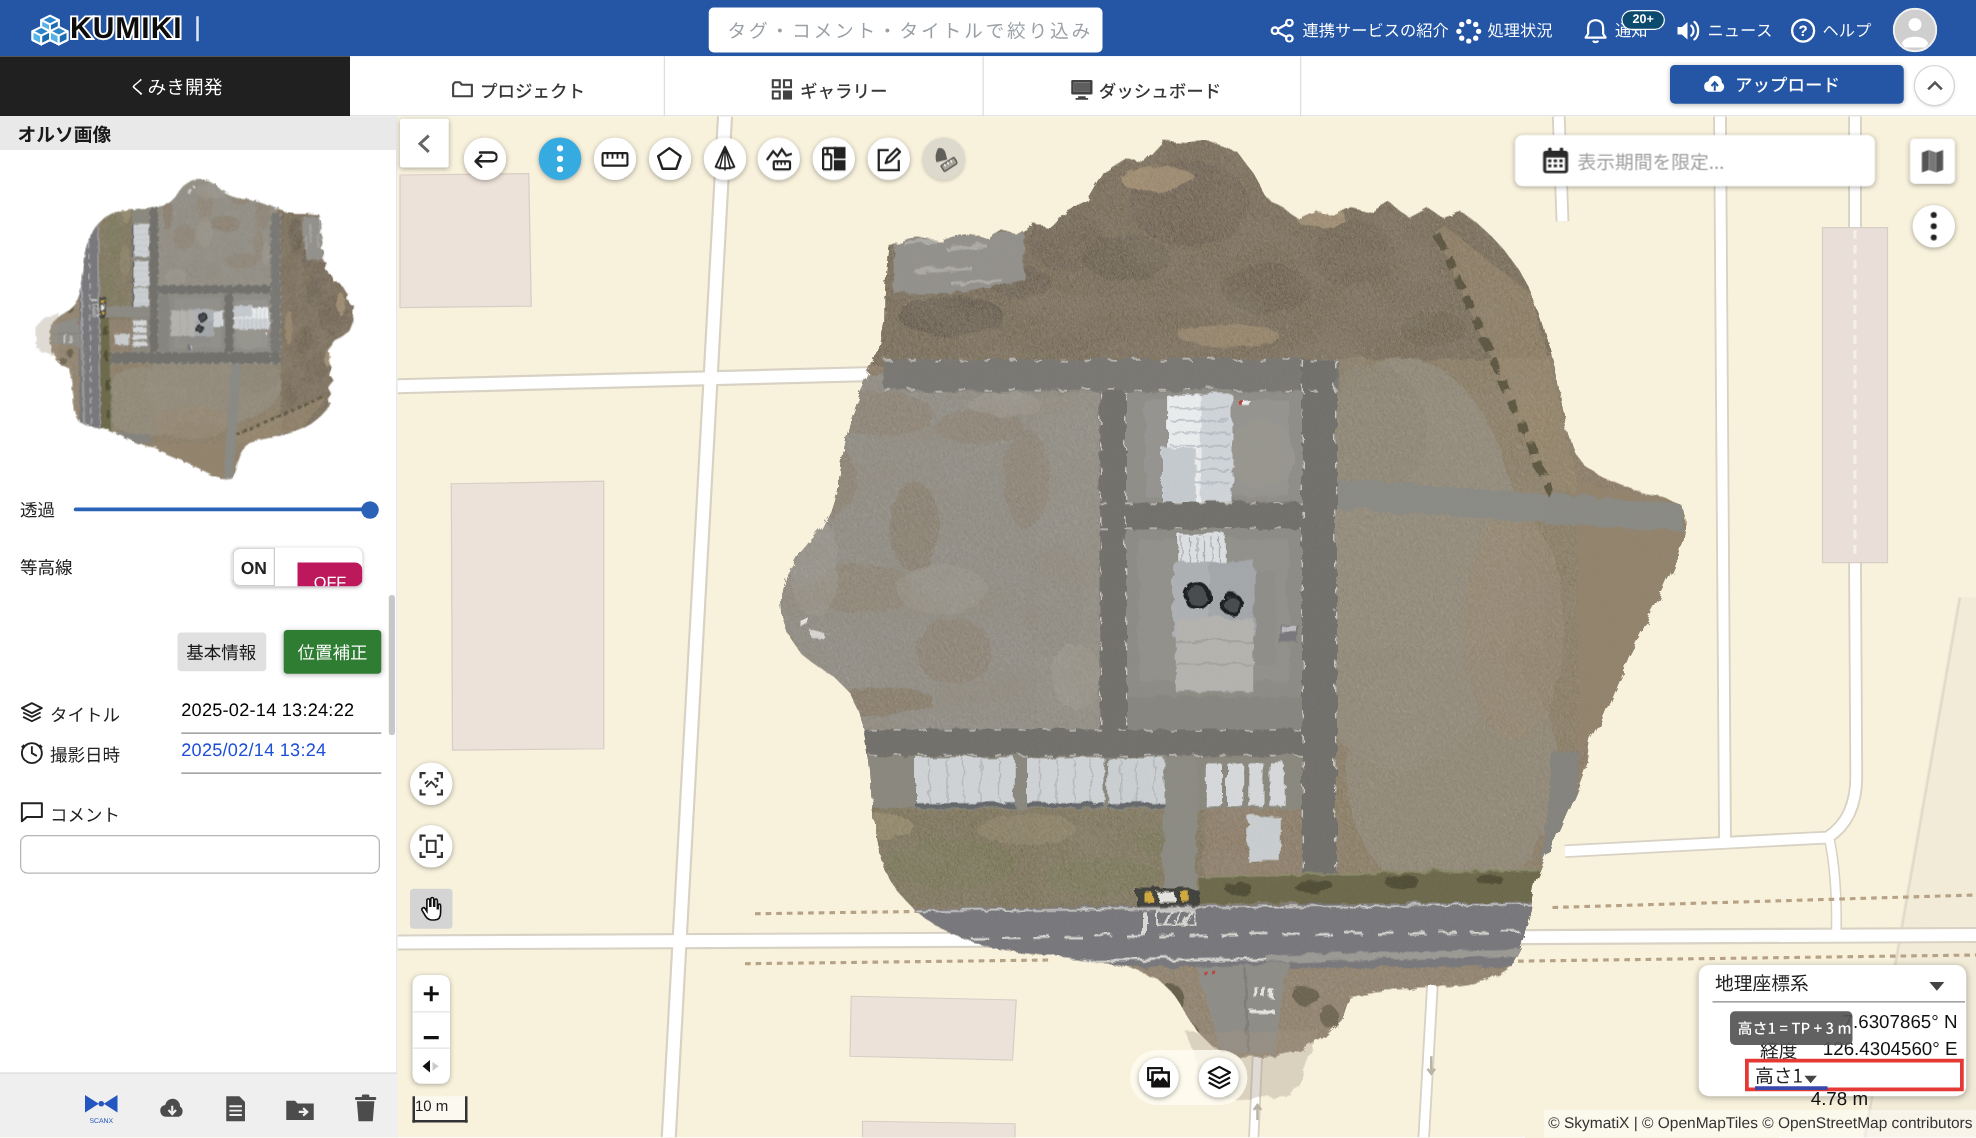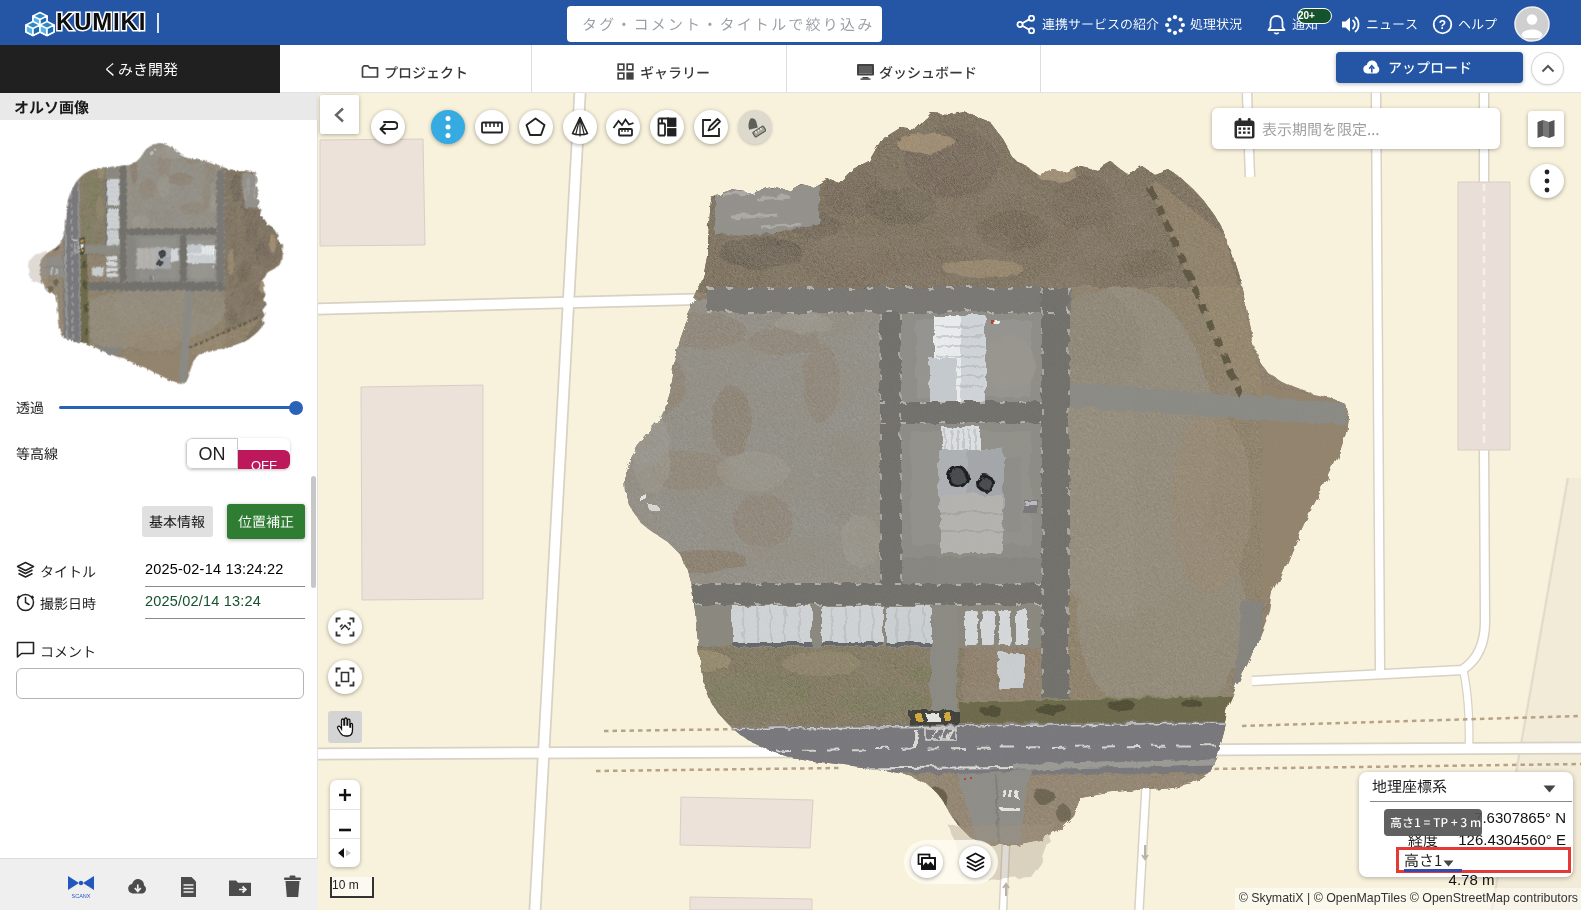--- a/index.html
+++ b/index.html
@@ -52,21 +52,21 @@
 <svg class="t" style="left:1190px;top:29px">
     <path d="M2.9 -7.9H4.8C4.6 -6.1 4.2 -4.7 3.7 -3.5C3.3 -4.3 2.9 -5.4 2.6 -6.7C2.7 -7.1 2.8 -7.5 2.9 -7.9ZM2.5 -10.9C2.1 -8.2 1.5 -5.7 0.4 -4.1C0.6 -4.0 1.0 -3.6 1.1 -3.4C1.5 -4.0 1.8 -4.7 2.1 -5.4C2.4 -4.2 2.8 -3.3 3.3 -2.5C2.6 -1.3 1.7 -0.3 0.6 0.3C0.8 0.5 1.1 0.8 1.2 1.1C2.3 0.4 3.1 -0.5 3.9 -1.7C5.4 0.3 7.6 0.8 9.9 0.8H12.2C12.2 0.5 12.4 0.1 12.6 -0.2C12.1 -0.2 10.4 -0.2 10.0 -0.2C7.8 -0.2 5.8 -0.6 4.3 -2.5C5.1 -4.1 5.6 -6.1 5.8 -8.6L5.2 -8.7L5.0 -8.7H3.1C3.2 -9.4 3.3 -10.1 3.4 -10.8ZM6.9 -10.0V-7.4C6.9 -5.8 6.8 -3.5 5.6 -1.9C5.8 -1.8 6.2 -1.5 6.4 -1.3C7.6 -3.1 7.8 -5.6 7.8 -7.4V-9.2H9.6V-2.7C9.6 -1.8 9.7 -1.5 10.5 -1.5C10.6 -1.5 11.1 -1.5 11.3 -1.5C11.9 -1.5 12.1 -1.9 12.2 -3.1C12.0 -3.1 11.6 -3.2 11.4 -3.4C11.4 -2.4 11.4 -2.2 11.2 -2.2C11.1 -2.2 10.8 -2.2 10.7 -2.2C10.5 -2.2 10.4 -2.2 10.4 -2.6V-10.0Z M19.2 -7.0H21.2V-5.3H19.2ZM22.0 -7.0H24.0V-5.3H22.0ZM19.2 -9.5H21.2V-7.8H19.2ZM22.0 -9.5H24.0V-7.8H22.0ZM17.1 -0.3V0.6H25.6V-0.3H22.1V-2.1H25.1V-3.0H22.1V-4.5H24.9V-10.3H18.3V-4.5H21.1V-3.0H18.1V-2.1H21.1V-0.3ZM13.5 -1.3 13.7 -0.3C14.8 -0.7 16.3 -1.2 17.7 -1.7L17.6 -2.6L16.1 -2.1V-5.4H17.5V-6.3H16.1V-9.1H17.7V-10.0H13.6V-9.1H15.2V-6.3H13.7V-5.4H15.2V-1.8C14.5 -1.6 13.9 -1.4 13.5 -1.3Z M35.6 -10.1C36.2 -9.3 36.9 -8.3 37.2 -7.7L38.0 -8.2C37.6 -8.8 37.0 -9.8 36.4 -10.5ZM26.6 -8.8C27.2 -8.0 28.0 -7.0 28.3 -6.3L29.1 -6.9C28.8 -7.5 28.0 -8.5 27.4 -9.2ZM33.7 -10.9V-7.9L33.6 -7.1H30.6V-6.1H33.6C33.4 -4.0 32.7 -1.6 30.3 0.4C30.5 0.6 30.8 0.8 31.0 1.0C33.0 -0.6 33.9 -2.6 34.3 -4.5C35.0 -2.0 36.2 -0.1 37.9 1.0C38.1 0.8 38.4 0.4 38.6 0.2C36.6 -0.9 35.4 -3.3 34.8 -6.1H38.4V-7.1H34.6L34.6 -7.9V-10.9ZM26.4 -2.5 27.0 -1.7C27.7 -2.3 28.4 -3.0 29.2 -3.8V1.0H30.2V-10.9H29.2V-5.0C28.2 -4.0 27.1 -3.1 26.4 -2.5Z M40.3 -10.1C41.2 -9.8 42.2 -9.2 42.7 -8.8L43.3 -9.6C42.8 -10.0 41.7 -10.5 40.9 -10.8ZM39.5 -6.5C40.4 -6.2 41.6 -5.6 42.1 -5.2L42.7 -6.0C42.1 -6.4 40.9 -7.0 40.0 -7.2ZM40.0 0.3 40.8 0.9C41.7 -0.4 42.6 -2.0 43.4 -3.5L42.7 -4.1C41.9 -2.5 40.8 -0.8 40.0 0.3ZM44.9 -9.4H49.8V-5.9H44.9ZM44.0 -10.3V-5.0H45.4C45.2 -2.3 44.9 -0.7 42.5 0.3C42.7 0.4 43.0 0.8 43.1 1.1C45.7 -0.0 46.2 -2.0 46.3 -5.0H47.8V-0.4C47.8 0.6 48.1 0.9 49.1 0.9C49.2 0.9 50.1 0.9 50.3 0.9C51.2 0.9 51.5 0.4 51.5 -1.5C51.3 -1.6 50.9 -1.8 50.7 -1.9C50.6 -0.2 50.6 0.1 50.2 0.1C50.1 0.1 49.3 0.1 49.2 0.1C48.9 0.1 48.8 -0.0 48.8 -0.4V-5.0H50.8V-10.3Z" fill="#fff"></path>
   </svg>
 <svg class="abs" style="left:1266px;top:13px" width="21" height="23" viewBox="0 0 21 23" fill="none" stroke="#fff" stroke-width="1.8">
 <path d="M10.5 3 C6.5 3 4.5 6 4.5 9 L4.5 14 L2.5 17 L18.5 17 L16.5 14 L16.5 9 C16.5 6 14.5 3 10.5 3 Z" stroke-linejoin="round"></path>
 <path d="M8.5 19.5 C9 21 12 21 12.5 19.5"></path>
   </svg>
 <svg class="t" style="left:1292px;top:29px">
     <path d="M0.8 -10.0C1.6 -9.4 2.5 -8.5 2.9 -7.8L3.7 -8.5C3.2 -9.2 2.3 -10.0 1.4 -10.6ZM3.4 -5.8H0.5V-4.9H2.4V-1.5C1.8 -1.0 1.0 -0.4 0.4 -0.0L0.9 0.9C1.6 0.4 2.3 -0.2 3.0 -0.8C3.8 0.3 4.9 0.7 6.6 0.8C8.1 0.8 10.9 0.8 12.3 0.8C12.4 0.5 12.5 0.0 12.6 -0.2C11.1 -0.1 8.1 -0.1 6.6 -0.1C5.1 -0.2 4.0 -0.6 3.4 -1.6ZM4.7 -10.4V-9.6H10.2C9.7 -9.2 9.0 -8.9 8.4 -8.6C7.8 -8.8 7.1 -9.1 6.6 -9.3L6.0 -8.7C6.7 -8.4 7.7 -8.0 8.4 -7.7H4.7V-0.9H5.6V-3.1H7.8V-1.0H8.7V-3.1H11.0V-1.9C11.0 -1.7 10.9 -1.7 10.8 -1.7C10.6 -1.7 10.1 -1.7 9.4 -1.7C9.6 -1.5 9.7 -1.1 9.7 -0.9C10.6 -0.9 11.1 -0.9 11.5 -1.0C11.8 -1.2 11.9 -1.4 11.9 -1.9V-7.7H10.3C10.0 -7.8 9.6 -8.0 9.3 -8.2C10.2 -8.7 11.2 -9.3 11.9 -10.0L11.3 -10.4L11.1 -10.4ZM11.0 -6.9V-5.8H8.7V-6.9ZM5.6 -5.0H7.8V-3.8H5.6ZM5.6 -5.8V-6.9H7.8V-5.8ZM11.0 -5.0V-3.8H8.7V-5.0Z M20.1 -9.8V0.7H21.1V-0.4H23.8V0.5H24.8V-9.8ZM21.1 -1.3V-8.9H23.8V-1.3ZM15.0 -10.9C14.7 -9.3 14.2 -7.8 13.4 -6.8C13.7 -6.6 14.1 -6.4 14.2 -6.2C14.6 -6.8 15.0 -7.5 15.3 -8.3H16.3V-6.1V-5.7H13.6V-4.7H16.2C16.0 -3.0 15.4 -1.1 13.4 0.3C13.6 0.4 14.0 0.8 14.1 1.0C15.6 -0.1 16.4 -1.5 16.8 -2.9C17.5 -2.1 18.6 -0.8 19.0 -0.2L19.7 -1.0C19.3 -1.5 17.7 -3.2 17.1 -3.8C17.1 -4.1 17.2 -4.4 17.2 -4.7H19.7V-5.7H17.2L17.3 -6.1V-8.3H19.3V-9.2H15.6C15.7 -9.7 15.9 -10.2 16.0 -10.7Z" fill="#fff"></path>
   </svg>
-<div class="abs" style="left:1297px;top:8px;width:35px;height:16px;background:#14532d;border-radius:8px;border:1.5px solid #fff;color:#fff;font-size:10px;font-weight:bold;text-align:left;line-height:13px">20+</div>
+<div class="abs" style="left:1297px;top:8px;width:35px;height:16px;background:#0c4a6e;border-radius:8px;border:1.5px solid #fff;color:#fff;font-size:10px;font-weight:bold;text-align:center;line-height:13px">20+</div>
 <svg class="abs" style="left:1340px;top:15px" width="21" height="19" viewBox="0 0 21 19">
 <path d="M2 6.5 L5.5 6.5 L10 2.5 L10 16.5 L5.5 12.5 L2 12.5 Z" fill="#fff"></path>
 <path d="M13 5.5 C15.5 7.5 15.5 11.5 13 13.5 M15.5 2.5 C19.5 5.5 19.5 13.5 15.5 16.5" stroke="#fff" stroke-width="1.8" fill="none" stroke-linecap="round"></path>
   </svg>
 <svg class="t" style="left:1366px;top:29px">
     <path d="M2.3 -8.5V-7.3C2.7 -7.3 3.1 -7.3 3.6 -7.3C4.2 -7.3 8.5 -7.3 9.2 -7.3C9.6 -7.3 10.1 -7.3 10.5 -7.3V-8.5C10.1 -8.4 9.6 -8.4 9.2 -8.4C8.5 -8.4 4.4 -8.4 3.6 -8.4C3.2 -8.4 2.7 -8.4 2.3 -8.5ZM1.2 -2.0V-0.8C1.6 -0.8 2.1 -0.8 2.6 -0.8C3.3 -0.8 9.6 -0.8 10.3 -0.8C10.7 -0.8 11.1 -0.8 11.5 -0.8V-2.0C11.2 -2.0 10.7 -2.0 10.3 -2.0C9.6 -2.0 3.3 -2.0 2.6 -2.0C2.1 -2.0 1.6 -2.0 1.2 -2.0Z M14.9 -1.2V-0.1C15.3 -0.1 15.6 -0.1 16.0 -0.1C16.7 -0.1 22.4 -0.1 23.1 -0.1C23.4 -0.1 23.9 -0.1 24.1 -0.1V-1.2C23.9 -1.1 23.4 -1.1 23.1 -1.1H21.8C22.0 -2.3 22.4 -4.9 22.5 -5.8C22.5 -5.9 22.5 -6.1 22.6 -6.2L21.8 -6.6C21.7 -6.5 21.3 -6.5 21.1 -6.5C20.4 -6.5 17.7 -6.5 17.2 -6.5C16.9 -6.5 16.5 -6.5 16.2 -6.6V-5.5C16.5 -5.5 16.8 -5.5 17.2 -5.5C17.6 -5.5 20.5 -5.5 21.3 -5.5C21.3 -4.8 20.9 -2.2 20.7 -1.1H16.0C15.6 -1.1 15.2 -1.2 14.9 -1.2Z M27.3 -5.6V-4.4C27.7 -4.4 28.4 -4.4 29.1 -4.4C30.1 -4.4 35.3 -4.4 36.3 -4.4C36.9 -4.4 37.4 -4.4 37.7 -4.4V-5.6C37.4 -5.6 36.9 -5.6 36.3 -5.6C35.3 -5.6 30.1 -5.6 29.1 -5.6C28.4 -5.6 27.7 -5.6 27.3 -5.6Z M49.4 -8.7 48.7 -9.2C48.5 -9.1 48.2 -9.1 47.8 -9.1C47.3 -9.1 43.3 -9.1 42.7 -9.1C42.4 -9.1 41.6 -9.2 41.4 -9.2V-8.0C41.6 -8.0 42.3 -8.1 42.7 -8.1C43.2 -8.1 47.3 -8.1 47.8 -8.1C47.5 -7.0 46.5 -5.4 45.7 -4.4C44.3 -3.0 42.4 -1.4 40.3 -0.6L41.1 0.3C43.1 -0.6 44.8 -2.0 46.2 -3.5C47.5 -2.3 48.9 -0.8 49.8 0.4L50.7 -0.4C49.8 -1.5 48.3 -3.1 46.9 -4.3C47.8 -5.5 48.6 -7.0 49.1 -8.1C49.2 -8.3 49.3 -8.6 49.4 -8.7Z" fill="#fff"></path>
   </svg>
 <svg class="abs" style="left:1432px;top:14px" width="21" height="21" viewBox="0 0 21 21">
 <circle cx="10.5" cy="10.5" r="8.8" fill="none" stroke="#fff" stroke-width="1.8"></circle>
 <text x="10.5" y="15" text-anchor="middle" font-size="12" font-weight="bold" fill="#fff" font-family="Liberation Sans,sans-serif">?</text>
@@ -136,21 +136,21 @@
 </svg>
 <svg class="t" style="left:16px;top:413px">
     <path d="M0.8 -10.8C1.6 -10.2 2.6 -9.2 3.0 -8.5L3.9 -9.1C3.4 -9.8 2.4 -10.8 1.6 -11.4ZM3.4 -6.2H0.6V-5.2H2.4V-1.6C1.8 -1.0 1.1 -0.4 0.5 -0.0L1.1 1.0C1.7 0.4 2.4 -0.2 3.0 -0.8C3.9 0.3 5.2 0.8 7.0 0.9C8.6 0.9 11.6 0.9 13.1 0.8C13.2 0.5 13.3 0.0 13.5 -0.2C11.8 -0.1 8.5 -0.1 7.0 -0.1C5.3 -0.2 4.1 -0.7 3.4 -1.7ZM12.0 -11.5C10.4 -11.2 7.3 -10.9 4.8 -10.8C4.9 -10.6 5.0 -10.3 5.0 -10.1C6.1 -10.1 7.2 -10.2 8.3 -10.2V-9.2H4.4V-8.3H7.7C6.7 -7.3 5.2 -6.4 3.9 -6.0C4.1 -5.8 4.4 -5.4 4.6 -5.2C5.9 -5.7 7.3 -6.7 8.3 -7.9V-6.0H9.3V-7.9C10.2 -6.8 11.6 -5.8 12.9 -5.3C13.1 -5.6 13.4 -5.9 13.6 -6.1C12.2 -6.5 10.8 -7.4 9.9 -8.3H13.3V-9.2H9.3V-10.3C10.6 -10.4 11.8 -10.6 12.7 -10.8ZM5.5 -5.6V-4.8H7.2C6.9 -3.3 6.3 -2.2 4.4 -1.6C4.6 -1.4 4.8 -1.1 4.9 -0.8C7.1 -1.6 7.9 -2.9 8.1 -4.8H9.8C9.7 -4.3 9.6 -3.7 9.5 -3.2L10.3 -3.1L10.5 -3.6H11.8C11.7 -2.5 11.6 -2.1 11.4 -1.9C11.3 -1.8 11.2 -1.8 10.9 -1.8C10.7 -1.8 10.1 -1.8 9.4 -1.9C9.5 -1.6 9.6 -1.3 9.6 -1.1C10.3 -1.0 11.0 -1.0 11.3 -1.0C11.7 -1.0 12.0 -1.1 12.2 -1.3C12.5 -1.6 12.7 -2.3 12.9 -4.0C12.9 -4.1 12.9 -4.4 12.9 -4.4H10.6L10.9 -5.6Z M14.8 -10.8C15.6 -10.2 16.6 -9.2 17.0 -8.5L17.9 -9.1C17.4 -9.8 16.4 -10.8 15.6 -11.4ZM17.4 -6.2H14.6V-5.2H16.4V-1.6C15.8 -1.0 15.1 -0.4 14.5 -0.0L15.1 1.0C15.7 0.4 16.4 -0.2 17.0 -0.8C17.9 0.3 19.2 0.8 21.0 0.9C22.6 0.9 25.6 0.9 27.1 0.8C27.2 0.5 27.3 0.0 27.5 -0.2C25.8 -0.1 22.5 -0.1 21.0 -0.1C19.3 -0.2 18.1 -0.7 17.4 -1.7ZM22.2 -9.3V-6.9H20.8V-10.5H24.7V-9.3ZM23.0 -6.9V-8.6H24.7V-6.9ZM19.9 -11.3V-6.9H18.8V-0.9H19.7V-6.1H25.8V-1.9C25.8 -1.8 25.7 -1.7 25.6 -1.7C25.4 -1.7 24.9 -1.7 24.3 -1.7C24.4 -1.5 24.5 -1.1 24.6 -0.9C25.4 -0.9 26.0 -0.9 26.3 -1.0C26.7 -1.2 26.7 -1.4 26.7 -1.9V-6.9H25.7V-11.3ZM20.9 -5.2V-1.7H21.7V-2.2H24.6V-5.2ZM21.7 -4.5H23.7V-3.0H21.7Z" fill="#222"></path>
   </svg>
 <div class="abs" style="left:59px;top:406px;width:237px;height:3px;background:#2a62b8;border-radius:2px"></div>
 <div class="abs" style="left:289px;top:401px;width:14px;height:14px;border-radius:50%;background:#2a62b8"></div>
 <svg class="t" style="left:16px;top:459px">
     <path d="M8.1 -11.8C7.7 -10.6 6.9 -9.5 6.1 -8.8L6.4 -8.6V-7.6H2.1V-6.7H6.4V-5.4H0.7V-4.5H9.3V-3.3H1.1V-2.4H9.3V-0.1C9.3 0.1 9.2 0.1 9.0 0.1C8.7 0.1 7.9 0.1 7.0 0.1C7.1 0.4 7.3 0.8 7.4 1.1C8.5 1.1 9.3 1.1 9.8 1.0C10.2 0.8 10.4 0.5 10.4 -0.1V-2.4H13.0V-3.3H10.4V-4.5H13.4V-5.4H7.5V-6.7H12.1V-7.6H7.5V-8.6H7.3C7.6 -8.9 7.9 -9.3 8.2 -9.7H9.1C9.5 -9.1 9.9 -8.5 10.1 -8.0L11.0 -8.4C10.9 -8.8 10.6 -9.2 10.2 -9.7H13.2V-10.6H8.7C8.8 -10.9 9.0 -11.2 9.1 -11.6ZM3.1 -1.8C4.0 -1.2 5.0 -0.3 5.5 0.4L6.3 -0.3C5.8 -0.9 4.8 -1.8 3.9 -2.4ZM2.6 -11.8C2.1 -10.6 1.3 -9.4 0.5 -8.5C0.7 -8.4 1.1 -8.1 1.3 -8.0C1.8 -8.4 2.3 -9.0 2.7 -9.7H3.2C3.5 -9.1 3.8 -8.5 3.8 -8.1L4.8 -8.4C4.7 -8.8 4.5 -9.2 4.3 -9.7H6.8V-10.6H3.2C3.3 -10.9 3.5 -11.2 3.6 -11.6Z M18.2 -8.0H23.7V-6.6H18.2ZM17.2 -8.7V-5.8H24.8V-8.7ZM20.4 -11.8V-10.4H14.9V-9.5H27.1V-10.4H21.5V-11.8ZM15.5 -5.0V1.1H16.6V-4.1H25.5V-0.2C25.5 0.0 25.5 0.1 25.2 0.1C25.0 0.1 24.2 0.1 23.3 0.1C23.4 0.4 23.6 0.8 23.6 1.1C24.8 1.1 25.5 1.1 26.0 0.9C26.4 0.8 26.6 0.4 26.6 -0.1V-5.0ZM19.3 -2.4H22.7V-1.0H19.3ZM18.3 -3.1V0.5H19.3V-0.2H23.7V-3.1Z M35.1 -7.4H39.8V-6.2H35.1ZM35.1 -9.5H39.8V-8.2H35.1ZM32.1 -3.6C32.5 -2.8 32.8 -1.7 32.8 -1.0L33.7 -1.3C33.6 -2.0 33.3 -3.0 32.9 -3.8ZM29.2 -3.8C29.1 -2.5 28.8 -1.3 28.4 -0.4C28.6 -0.3 29.0 -0.2 29.2 -0.0C29.6 -0.9 29.9 -2.3 30.1 -3.6ZM34.2 -10.3V-5.4H37.0V-0.0C37.0 0.1 36.9 0.2 36.8 0.2C36.6 0.2 36.0 0.2 35.4 0.2C35.5 0.5 35.7 0.8 35.7 1.1C36.6 1.1 37.1 1.1 37.5 1.0C37.9 0.8 37.9 0.5 37.9 -0.0V-2.9C38.5 -1.6 39.5 -0.2 41.0 0.5C41.2 0.3 41.5 -0.1 41.7 -0.3C40.6 -0.8 39.8 -1.5 39.2 -2.4C39.9 -2.9 40.7 -3.5 41.4 -4.1L40.5 -4.8C40.1 -4.3 39.4 -3.6 38.8 -3.1C38.4 -3.8 38.1 -4.5 37.9 -5.2V-5.4H40.9V-10.3H37.5C37.8 -10.7 38.0 -11.1 38.2 -11.6L37.0 -11.8C36.9 -11.4 36.7 -10.8 36.5 -10.3ZM33.6 -4.2V-3.3H35.5C35.0 -1.8 34.1 -0.8 33.0 -0.2C33.2 -0.0 33.5 0.3 33.7 0.5C35.1 -0.3 36.2 -1.7 36.7 -3.9L36.1 -4.2L35.9 -4.2ZM28.4 -5.6 28.5 -4.6 30.7 -4.8V1.1H31.7V-4.8L32.8 -4.9C32.9 -4.6 33.0 -4.3 33.1 -4.0L33.9 -4.4C33.7 -5.1 33.1 -6.4 32.5 -7.3L31.8 -7.0C32.0 -6.6 32.2 -6.2 32.4 -5.8L30.4 -5.7C31.3 -6.9 32.4 -8.5 33.2 -9.7L32.3 -10.2C31.9 -9.4 31.4 -8.5 30.8 -7.6C30.6 -7.9 30.4 -8.2 30.1 -8.5C30.6 -9.3 31.2 -10.5 31.7 -11.4L30.7 -11.8C30.4 -11.0 29.9 -9.9 29.5 -9.1L29.1 -9.5L28.5 -8.8C29.1 -8.2 29.8 -7.4 30.3 -6.8C30.0 -6.4 29.7 -6.0 29.4 -5.6Z" fill="#222"></path>
   </svg>
 <div class="abs" style="left:186px;top:438px;width:104px;height:31px;border-radius:6px;overflow:hidden;box-shadow:0 1px 3px rgba(0,0,0,.25)">
-<div style="position:absolute;left:0;top:0;width:52px;height:31px;background:#fff;border:1px solid #ccc;border-radius:6px 0 0 6px;color:#222;font-size:18px;font-weight:normal;text-align:center;line-height:30px">ON</div>
+<div style="position:absolute;left:0;top:0;width:34px;height:31px;background:#fff;border:1px solid #ccc;border-radius:6px 0 0 6px;color:#222;font-size:14px;font-weight:bold;text-align:center;line-height:30px">ON</div>
 <div style="position:absolute;left:52px;top:12px;width:52px;height:31px;background:#be185d;border-radius:0 6px 6px 0;color:#fff;font-size:13px;font-weight:normal;text-align:center;line-height:31px">OFF</div>
   </div>
 <div class="abs" style="left:142px;top:506px;width:71px;height:31px;background:#e0e0e0;border-radius:3px"></div>
 <svg class="t" style="left:149px;top:527px">
     <path d="M9.6 -11.7V-10.4H4.5V-11.8H3.4V-10.4H1.3V-9.5H3.4V-5.0H0.6V-4.1H3.7C2.9 -3.1 1.7 -2.3 0.5 -1.8C0.7 -1.6 1.0 -1.2 1.2 -1.0C2.5 -1.6 4.0 -2.8 4.8 -4.1H9.3C10.1 -2.9 11.5 -1.7 12.8 -1.1C13.0 -1.4 13.3 -1.8 13.5 -2.0C12.4 -2.4 11.2 -3.2 10.4 -4.1H13.4V-5.0H10.6V-9.5H12.8V-10.4H10.6V-11.7ZM4.5 -9.5H9.6V-8.6H4.5ZM6.4 -3.7V-2.5H3.6V-1.6H6.4V-0.2H1.7V0.7H12.3V-0.2H7.5V-1.6H10.4V-2.5H7.5V-3.7ZM4.5 -7.8H9.6V-6.8H4.5ZM4.5 -6.0H9.6V-5.0H4.5Z M20.4 -11.7V-8.8H14.9V-7.7H19.8C18.6 -5.3 16.6 -3.1 14.4 -2.0C14.7 -1.8 15.0 -1.4 15.2 -1.1C17.2 -2.3 19.2 -4.4 20.4 -6.8V-2.6H17.7V-1.5H20.4V1.1H21.5V-1.5H24.2V-2.6H21.5V-6.8C22.8 -4.4 24.7 -2.3 26.8 -1.1C27.0 -1.4 27.4 -1.8 27.6 -2.0C25.4 -3.1 23.4 -5.3 22.2 -7.7H27.1V-8.8H21.5V-11.7Z M30.1 -11.8V1.1H31.1V-11.8ZM29.0 -9.1C28.9 -8.0 28.7 -6.4 28.4 -5.5L29.2 -5.2C29.5 -6.2 29.8 -7.9 29.8 -9.0ZM31.2 -9.4C31.5 -8.8 31.8 -7.9 31.9 -7.4L32.7 -7.7C32.5 -8.2 32.2 -9.1 31.9 -9.7ZM34.2 -2.9H39.3V-1.9H34.2ZM34.2 -3.7V-4.8H39.3V-3.7ZM36.3 -11.8V-10.7H32.7V-9.9H36.3V-9.0H33.0V-8.2H36.3V-7.2H32.3V-6.4H41.4V-7.2H37.3V-8.2H40.6V-9.0H37.3V-9.9H41.0V-10.7H37.3V-11.8ZM33.3 -5.6V1.1H34.2V-1.1H39.3V-0.1C39.3 0.1 39.2 0.2 39.1 0.2C38.9 0.2 38.2 0.2 37.5 0.2C37.6 0.4 37.7 0.8 37.8 1.1C38.8 1.1 39.4 1.1 39.8 0.9C40.2 0.7 40.3 0.5 40.3 -0.1V-5.6Z M50.2 -5.5H50.3C50.8 -4.0 51.4 -2.6 52.2 -1.5C51.6 -0.7 51.0 -0.1 50.2 0.4ZM49.3 -11.1V1.1H50.2V0.5C50.5 0.6 50.8 0.9 50.9 1.1C51.6 0.7 52.2 0.0 52.8 -0.7C53.4 0.1 54.1 0.7 54.9 1.1C55.0 0.9 55.4 0.5 55.6 0.3C54.8 -0.1 54.0 -0.8 53.4 -1.5C54.2 -2.9 54.8 -4.5 55.1 -6.2L54.4 -6.4L54.2 -6.4H50.2V-10.2H53.8V-8.4C53.8 -8.3 53.7 -8.2 53.5 -8.2C53.3 -8.2 52.5 -8.2 51.7 -8.2C51.8 -7.9 51.9 -7.6 52.0 -7.3C53.1 -7.3 53.8 -7.3 54.2 -7.4C54.6 -7.6 54.7 -7.9 54.7 -8.4V-11.1ZM51.2 -5.5H53.9C53.7 -4.4 53.3 -3.3 52.7 -2.4C52.1 -3.3 51.6 -4.4 51.2 -5.5ZM43.6 -6.9C43.8 -6.4 44.1 -5.6 44.2 -5.1H42.8V-4.2H45.2V-2.7H42.9V-1.8H45.2V1.1H46.2V-1.8H48.5V-2.7H46.2V-4.2H48.6V-5.1H47.2C47.5 -5.6 47.8 -6.3 48.0 -6.9L47.3 -7.1H48.8V-8.0H46.2V-9.4H48.3V-10.3H46.2V-11.7H45.2V-10.3H43.1V-9.4H45.2V-8.0H42.6V-7.1H44.2ZM47.1 -7.1C47.0 -6.6 46.7 -5.8 46.4 -5.3L47.0 -5.1H44.5L45.0 -5.3C45.0 -5.7 44.7 -6.5 44.4 -7.1Z" fill="#1a1a1a"></path>
   </svg>
 <div class="abs shadowbox" style="left:227px;top:504px;width:78px;height:35px;background:#2e7d32;border-radius:3px"></div>
 <svg class="t" style="left:238px;top:527px">
     <path d="M5.8 -6.9C6.3 -5.0 6.7 -2.6 6.8 -1.2L7.8 -1.4C7.7 -2.8 7.2 -5.2 6.7 -7.1ZM4.6 -9.0V-8.0H13.2V-9.0H9.3V-11.6H8.2V-9.0ZM4.3 -0.5V0.5H13.5V-0.5H10.1C10.8 -2.3 11.5 -4.9 12.0 -7.0L10.9 -7.2C10.5 -5.2 9.8 -2.3 9.1 -0.5ZM3.9 -11.7C3.1 -9.6 1.7 -7.5 0.3 -6.2C0.5 -6.0 0.8 -5.4 0.9 -5.2C1.4 -5.7 1.9 -6.3 2.4 -7.0V1.1H3.4V-8.5C4.0 -9.4 4.5 -10.4 4.9 -11.4Z M23.1 -10.4H25.5V-9.2H23.1ZM19.8 -10.4H22.1V-9.2H19.8ZM16.6 -10.4H18.8V-9.2H16.6ZM19.2 -3.9H24.9V-3.1H19.2ZM19.2 -2.5H24.9V-1.7H19.2ZM19.2 -5.3H24.9V-4.6H19.2ZM18.2 -6.0V-1.1H25.9V-6.0H21.3L21.5 -6.8H27.1V-7.6H21.6L21.7 -8.4H26.5V-11.2H15.6V-8.4H20.7L20.6 -7.6H15.0V-6.8H20.4L20.3 -6.0ZM15.7 -5.8V1.1H16.8V0.5H27.4V-0.3H16.8V-5.8Z M38.6 -11.1C39.3 -10.7 40.1 -10.2 40.6 -9.7L41.2 -10.4C40.7 -10.8 39.8 -11.3 39.1 -11.6ZM40.1 -6.6V-5.1H38.0V-6.6ZM37.0 -11.7V-9.7H33.6V-8.8H37.0V-7.4H34.0V1.1H35.0V-1.8H37.0V1.1H38.0V-1.8H40.1V0.0C40.1 0.2 40.1 0.2 39.9 0.2C39.7 0.2 39.3 0.2 38.8 0.2C38.9 0.4 39.1 0.9 39.1 1.1C39.8 1.1 40.3 1.1 40.7 1.0C41.0 0.8 41.1 0.5 41.1 0.0V-7.4H38.0V-8.8H41.4V-9.7H38.0V-11.7ZM40.1 -4.2V-2.7H38.0V-4.2ZM35.0 -4.2H37.0V-2.7H35.0ZM35.0 -5.1V-6.6H37.0V-5.1ZM33.2 -6.5C33.0 -6.1 32.6 -5.5 32.3 -5.1L31.8 -5.7C32.4 -6.7 32.9 -7.7 33.2 -8.8L32.7 -9.2L32.5 -9.1H31.5V-11.7H30.5V-9.1H28.7V-8.2H32.0C31.2 -6.3 29.8 -4.4 28.4 -3.3C28.6 -3.1 28.9 -2.6 29.0 -2.4C29.5 -2.8 30.0 -3.4 30.6 -4.0V1.1H31.6V-4.7C32.1 -4.0 32.6 -3.2 32.9 -2.8L33.5 -3.5L32.7 -4.5C33.1 -5.0 33.5 -5.5 33.8 -6.1Z M44.6 -7.1V-0.5H42.7V0.5H55.3V-0.5H49.9V-4.9H54.3V-6.0H49.9V-9.7H54.8V-10.7H43.3V-9.7H48.8V-0.5H45.7V-7.1Z" fill="#fff"></path>
   </svg>
@@ -164,21 +164,21 @@
 <div class="abs" style="left:145px;top:561px;font-size:14.5px;color:#000000;letter-spacing:0.2px">2025-02-14 13:24:22</div>
 <div class="abs" style="left:145px;top:586px;width:160px;height:1px;background:#8a8a8a"></div>
 <svg class="abs" style="left:16px;top:593px" width="19" height="19" viewBox="0 0 19 19" fill="none" stroke="#222" stroke-width="1.5">
 <circle cx="9.5" cy="9.5" r="8"></circle>
     <path d="M9.5 4.5 L9.5 9.5 L13 11.5" stroke-linecap="round"></path>
 <path d="M3.5 3 L1.5 5 M15.5 3 L17.5 5" stroke-width="1.8"></path>
   </svg>
 <svg class="t" style="left:40px;top:609px">
     <path d="M6.7 -8.9H11.5V-7.9H6.7ZM6.7 -10.6H11.5V-9.6H6.7ZM5.8 -11.3V-7.1H12.5V-11.3ZM2.3 -11.8V-8.9H0.6V-8.0H2.3V-5.1L0.4 -4.5L0.6 -3.5L2.3 -4.0V-0.1C2.3 0.1 2.2 0.2 2.1 0.2C1.9 0.2 1.3 0.2 0.7 0.2C0.9 0.4 1.0 0.9 1.0 1.1C1.9 1.1 2.5 1.1 2.8 0.9C3.1 0.8 3.3 0.5 3.3 -0.1V-4.4L4.7 -4.8L4.6 -5.5H5.4V-0.7L4.2 -0.5L4.5 0.4L7.9 -0.2V1.1H8.8V-5.5H13.5V-6.4H4.5V-5.8L3.3 -5.4V-8.0H4.5V-8.9H3.3V-11.8ZM6.2 -5.5H7.9V-4.5H6.2ZM6.2 -3.8H7.9V-2.7H6.2ZM10.2 -3.7 9.4 -3.5C9.7 -2.5 10.1 -1.7 10.6 -1.0C10.1 -0.4 9.5 0.1 8.9 0.4C9.1 0.6 9.3 0.9 9.4 1.1C10.1 0.8 10.7 0.4 11.2 -0.2C11.7 0.3 12.3 0.8 13.0 1.1C13.1 0.9 13.4 0.6 13.6 0.4C12.9 0.1 12.3 -0.4 11.8 -0.9C12.4 -1.9 12.8 -3.1 13.1 -4.5L12.5 -4.7L12.4 -4.6H9.1V-3.8H12.0C11.8 -3.0 11.5 -2.3 11.2 -1.7C10.8 -2.3 10.4 -3.0 10.2 -3.7ZM6.2 -2.0H7.9V-1.1L6.2 -0.8Z M16.6 -4.2H20.7V-2.9H16.6ZM16.5 -9.1H20.8V-8.2H16.5ZM16.5 -10.6H20.8V-9.7H16.5ZM16.1 -1.8C15.8 -1.1 15.2 -0.3 14.6 0.2C14.8 0.3 15.2 0.6 15.4 0.7C16.0 0.1 16.6 -0.7 17.0 -1.6ZM25.9 -11.5C25.1 -10.4 23.6 -9.3 22.4 -8.6C22.7 -8.4 23.0 -8.1 23.2 -7.9C24.5 -8.7 25.9 -9.9 26.9 -11.1ZM26.2 -7.6C25.4 -6.5 23.8 -5.3 22.5 -4.6C22.7 -4.4 23.0 -4.1 23.2 -3.9C24.6 -4.7 26.2 -5.9 27.2 -7.2ZM15.6 -11.2V-7.5H18.2V-6.7H14.6V-5.8H22.6V-6.7H19.1V-7.5H21.8V-11.2ZM15.7 -5.0V-2.2H18.2V0.1C18.2 0.2 18.1 0.3 17.9 0.3C17.8 0.3 17.2 0.3 16.6 0.3C16.8 0.5 16.9 0.9 17.0 1.1C17.8 1.1 18.3 1.1 18.7 1.0C19.0 0.8 19.1 0.6 19.1 0.1V-2.2H21.7V-5.0ZM26.6 -3.7C25.7 -2.1 24.1 -0.8 22.3 0.1C22.0 -0.5 21.4 -1.2 20.8 -1.8L20.0 -1.4C20.6 -0.8 21.2 0.0 21.5 0.5L21.9 0.3C22.2 0.5 22.5 0.9 22.7 1.1C24.7 0.1 26.5 -1.4 27.6 -3.3Z M31.5 -4.9H38.5V-1.0H31.5ZM31.5 -6.0V-9.8H38.5V-6.0ZM30.5 -10.8V1.0H31.5V0.1H38.5V0.9H39.6V-10.8Z M48.2 -2.9C48.9 -2.2 49.7 -1.1 50.0 -0.5L50.9 -1.0C50.6 -1.7 49.8 -2.7 49.1 -3.4ZM50.8 -11.8V-10.1H47.9V-9.2H50.8V-7.4H47.3V-6.4H52.7V-4.8H47.4V-3.9H52.7V-0.1C52.7 0.1 52.6 0.1 52.4 0.1C52.2 0.1 51.4 0.1 50.5 0.1C50.7 0.4 50.8 0.8 50.9 1.1C52.0 1.1 52.7 1.1 53.1 0.9C53.6 0.8 53.7 0.5 53.7 -0.1V-3.9H55.4V-4.8H53.7V-6.4H55.5V-7.4H51.9V-9.2H54.9V-10.1H51.9V-11.8ZM46.1 -5.8V-2.6H44.0V-5.8ZM46.1 -6.8H44.0V-9.9H46.1ZM43.1 -10.8V-0.5H44.0V-1.6H47.1V-10.8Z" fill="#222"></path>
   </svg>
-<div class="abs" style="left:145px;top:593px;font-size:14.5px;color:#14532d;letter-spacing:0.2px">2025/02/14 13:24</div>
+<div class="abs" style="left:145px;top:593px;font-size:14.5px;color:#1d4ed8;letter-spacing:0.2px">2025/02/14 13:24</div>
 <div class="abs" style="left:145px;top:618px;width:160px;height:1px;background:#8a8a8a"></div>
 <svg class="abs" style="left:16px;top:641px" width="19" height="18" viewBox="0 0 19 18" fill="none" stroke="#222" stroke-width="1.6" stroke-linejoin="round">
 <path d="M1.5 1.5 L17.5 1.5 L17.5 12.5 L5.5 12.5 L1.5 16 Z"></path>
   </svg>
 <svg class="t" style="left:40px;top:657px">
     <path d="M2.2 -1.9V-0.6C2.6 -0.6 3.2 -0.7 3.8 -0.7H10.7L10.6 0.1H11.9C11.9 -0.1 11.8 -0.7 11.8 -1.2V-8.5C11.8 -8.8 11.9 -9.2 11.9 -9.5C11.6 -9.5 11.2 -9.5 10.8 -9.5H3.9C3.5 -9.5 2.9 -9.5 2.4 -9.6V-8.4C2.7 -8.4 3.4 -8.4 3.9 -8.4H10.7V-1.8H3.8C3.2 -1.8 2.6 -1.8 2.2 -1.9Z M17.9 -8.6 17.2 -7.7C18.6 -6.8 20.1 -5.7 21.2 -4.8C19.8 -3.1 18.0 -1.6 15.6 -0.4L16.6 0.4C19.0 -0.8 20.7 -2.5 22.1 -4.1C23.3 -3.1 24.3 -2.1 25.4 -0.9L26.2 -1.8C25.2 -2.9 24.0 -4.0 22.8 -5.0C23.7 -6.4 24.4 -7.9 24.9 -9.2C25.0 -9.5 25.2 -9.9 25.3 -10.2L24.1 -10.6C24.0 -10.3 23.9 -9.9 23.8 -9.6C23.4 -8.4 22.8 -7.1 21.9 -5.8C20.8 -6.6 19.1 -7.8 17.9 -8.6Z M31.2 -10.3 30.4 -9.4C31.4 -8.7 33.2 -7.2 33.9 -6.5L34.7 -7.4C34.0 -8.1 32.2 -9.6 31.2 -10.3ZM30.0 -0.9 30.7 0.3C33.0 -0.2 34.8 -1.0 36.2 -1.9C38.3 -3.2 40.0 -5.1 40.9 -6.9L40.2 -8.1C39.4 -6.4 37.7 -4.3 35.6 -2.9C34.2 -2.1 32.4 -1.2 30.0 -0.9Z M46.7 -1.2C46.7 -0.7 46.7 -0.0 46.6 0.4H48.0C47.9 -0.0 47.9 -0.8 47.9 -1.2L47.9 -5.9C49.4 -5.4 51.9 -4.4 53.4 -3.6L53.9 -4.8C52.4 -5.5 49.7 -6.5 47.9 -7.1V-9.4C47.9 -9.8 47.9 -10.4 48.0 -10.8H46.6C46.7 -10.4 46.7 -9.8 46.7 -9.4C46.7 -8.2 46.7 -2.0 46.7 -1.2Z" fill="#222"></path>
   </svg>
 <div class="abs" style="left:16px;top:668px;width:288px;height:31px;border:1px solid #b5b5b5;border-radius:6px;background:#fff"></div>
 <div class="abs" style="left:311px;top:476px;width:5px;height:112px;background:#c7c7c7;border-radius:3px"></div>
 <div class="abs" style="left:0;top:858px;width:318px;height:52px;background:#efefef;border-top:1px solid #ddd"></div>

